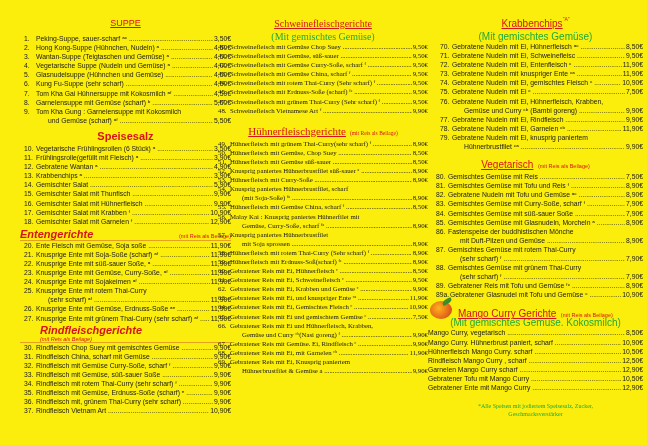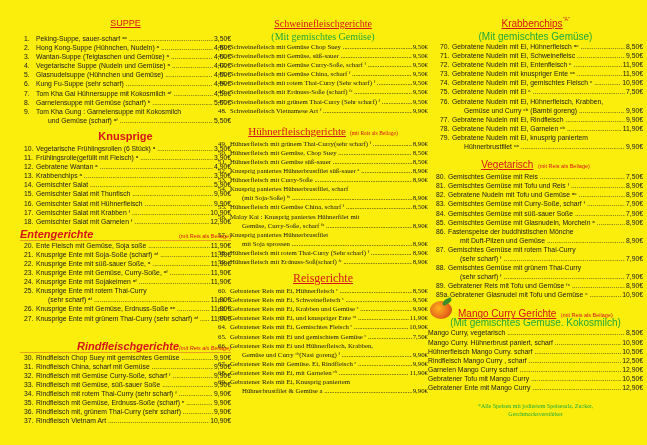--- a/index.html
+++ b/index.html
@@ -75,21 +75,21 @@
         <span class="n">9.</span>
         <span class="t">Tom Kha Gung : Garnelensuppe mit Kokosmilch</span>
         <span class="p"></span>
       </div>
       <div class="row cont">
         <span class="n"></span>
         <span class="t">und Gemüse (scharf) ᵃᶠ</span>
         <span class="p">5,50€</span>
       </div>
     </div>
-  <div class="sec-c" style="margin-top:1px;"><span class="h" style="font-size:11px;text-decoration:none;">Knusprige</span></div>
+  <div class="sec-c" style="margin-top:1px;"><span class="h" style="font-size:11px;text-decoration:none;">Speisesalz</span></div>
   <div style="padding-left:4px;">
       <div class="row">
         <span class="n">10.</span>
         <span class="t">Vegetarische Frühlingsrollen (6 Stück) ᵃ</span>
         <span class="p">3,50€</span>
       </div>
       <div class="row">
         <span class="n">11.</span>
         <span class="t">Frühlingsrolle(gefüllt mit Fleisch) ᵃ</span>
         <span class="p">3,90€</span>
@@ -174,21 +174,21 @@
         <span class="n">26.</span>
         <span class="t">Knusprige Ente mit Gemüse, Erdnuss-Soße ᵃᵉ</span>
         <span class="p">11,90€</span>
       </div>
       <div class="row">
         <span class="n">27.</span>
         <span class="t">Knusprige Ente mit grünem Thai-Curry (sehr scharf) ᵃᶠ</span>
         <span class="p">11,90€</span>
       </div>
     </div>
-  <div style="margin-top:17px;display:flex;justify-content:flex-end;align-items:baseline;border-bottom:1px solid #e8a020;padding-left:20px;">
+  <div style="margin-top:1px;display:flex;justify-content:flex-start;align-items:baseline;border-bottom:1px solid #e8a020;padding-left:20px;flex-direction:column;">
     <span class="h" style="font-size:11px;font-style:italic;text-decoration:none;">Rindfleischgerichte</span>
     <span class="h-note" style="font-style:italic;">(mit Reis als Beilage)</span>
   </div>
   <div style="padding-left:4px;">
       <div class="row">
         <span class="n">30.</span>
         <span class="t">Rindfleisch Chop Suey mit gemischtes Gemüse</span>
         <span class="p">9,90€</span>
       </div>
       <div class="row">
@@ -340,21 +340,20 @@
         <span class="n">58.</span>
         <span class="t">Hühnerfleisch mit rotem Thai-Curry (Sehr scharf) ᶠ</span>
         <span class="p">8,90€</span>
       </div>
       <div class="row">
         <span class="n">59.</span>
         <span class="t">Hühnerfleisch mit Erdnuss-Soß(scharf) ᶠᵉ</span>
         <span class="p">8,90€</span>
       </div>
     </div>
-  <div class="sec-c" style="margin-top:2px;"><span class="h" style="font-size:12px;font-weight:normal;">Reisgerichte</span></div>
   <div>
       <div class="row">
         <span class="n">60.</span>
         <span class="t">Gebratener Reis mit Ei, Hühnerfleisch ᶜ</span>
         <span class="p">8,50€</span>
       </div>
       <div class="row">
         <span class="n">61.</span>
         <span class="t">Gebratener Reis mit Ei, Schweinefleisch ᶜ</span>
         <span class="p">9,50€</span>

